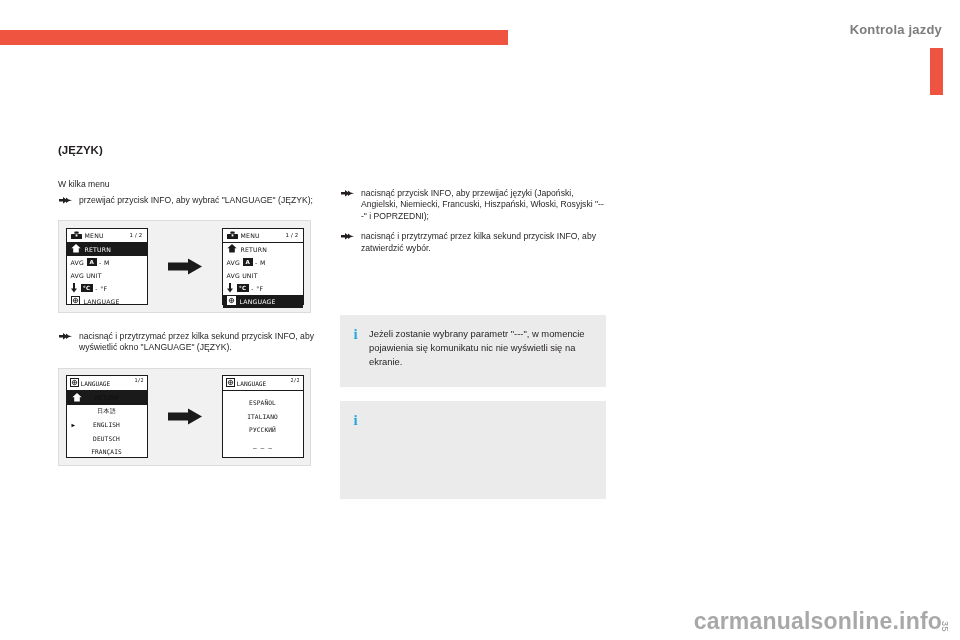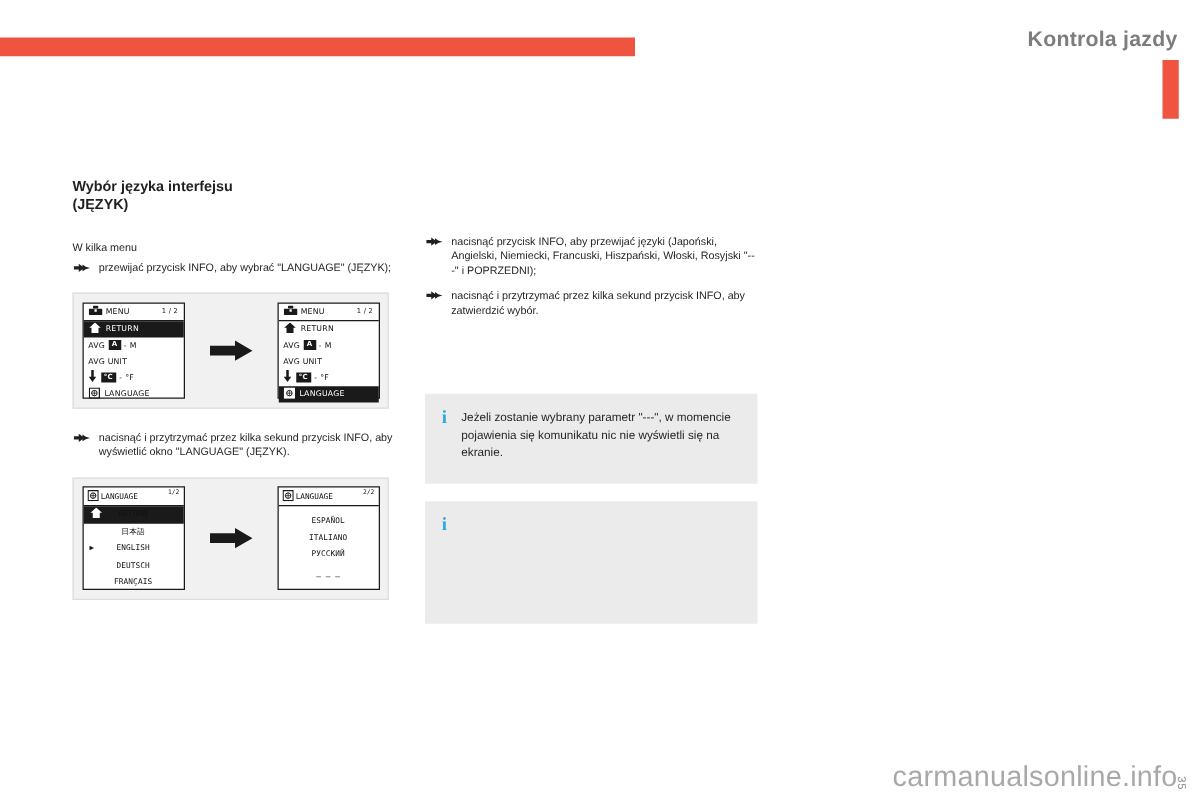--- a/index.html
+++ b/index.html
@@ -22,21 +22,21 @@
     left: 0;
     top: 30px;
     width: 508px;
     height: 15px;
     background: #ee5440;
   }
   .chapter-head {
     position: absolute;
     right: 18px;
     top: 22px;
-    font-size: 17px;
+    font-size: 13px;
     font-weight: bold;
     color: #7d7d7d;
     letter-spacing: .2px;
     white-space: nowrap;
   }
   .chapter-tab {
     position: absolute;
     right: 17px;
     top: 48px;
     width: 13px;
@@ -54,20 +54,21 @@
   }
   .watermark {
     position: absolute;
     right: 18px;
     bottom: 5px;
     font-size: 23px;
     color: #9a9a9a;
     letter-spacing: .2px;
     white-space: nowrap;
     opacity: .85;
+    font-weight: bold;
   }
 
   
   .col-left {
     position: absolute;
     left: 58px;
     top: 143px;
     width: 262px;
   }
   .col-right {
@@ -262,21 +263,20 @@
 
 <div class="red-rule"></div>
 <div class="chapter-head">Kontrola jazdy</div>
 <div class="chapter-tab"></div>
 <div class="page-number">35</div>
 <div class="watermark">carmanualsonline.info</div>
 
 <div class="col-left">
 
   <h1 class="section-title">
-    <span>Wybór języka interfejsu</span>
     <span>(JĘZYK)</span>
   </h1>
 
   <p class="lead">W kilka menu</p>
 
   <ul class="steps">
     <li>
       <span class="marker">
         <svg width="13" height="9" viewBox="0 0 13 9">
           <path d="M0 3h4V1l3 2.2V1.6L9.6 3.4 13 4.3 9.6 5.3 7 7v-1.6L4 7.6V5.6H0z" fill="#231f20"></path>

